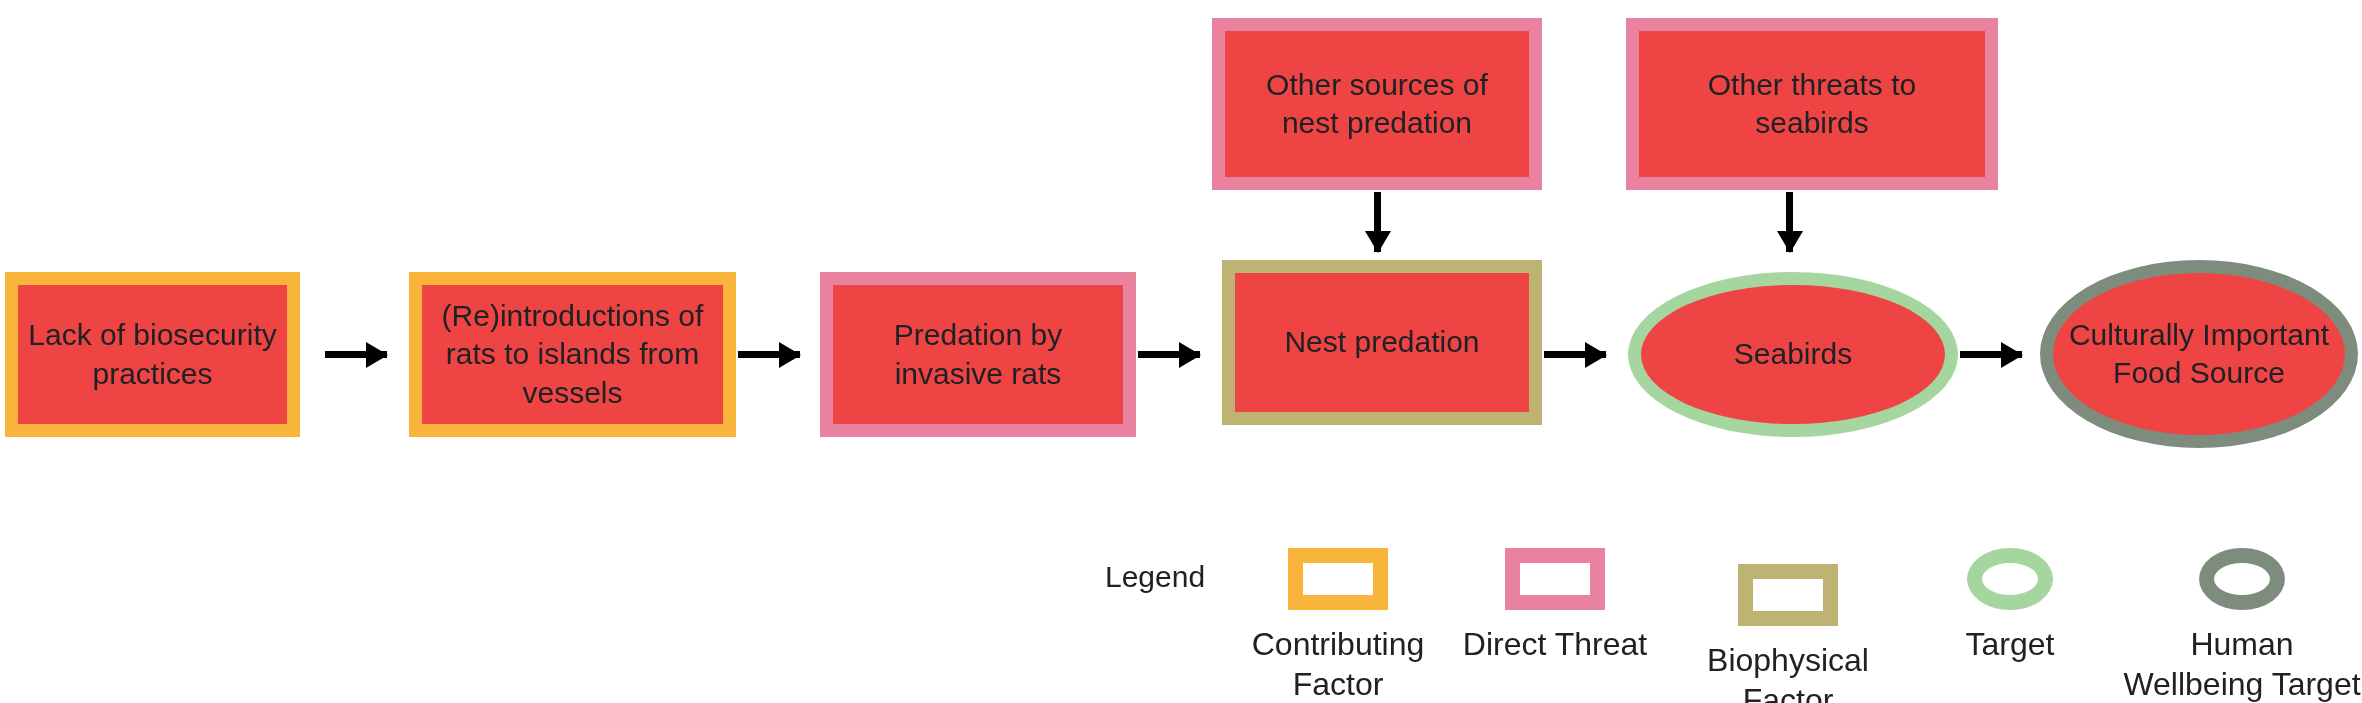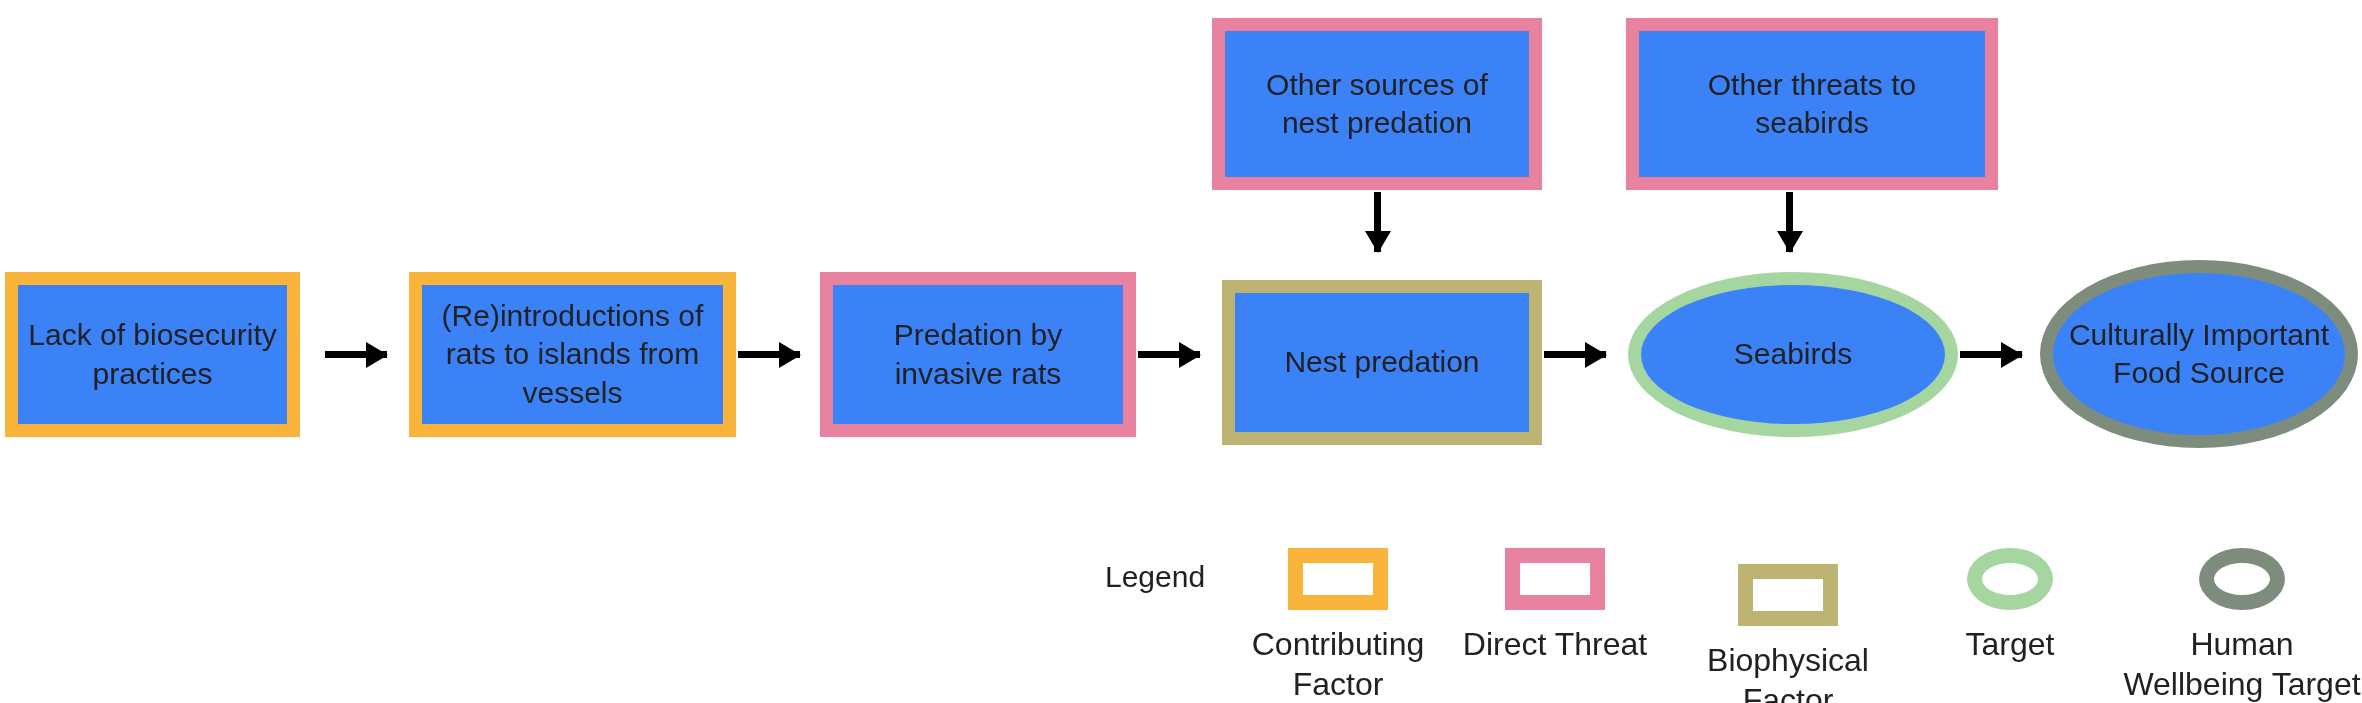--- a/index.html
+++ b/index.html
@@ -1,20 +1,20 @@
 <!DOCTYPE html>
 <html><head>
 <meta charset="utf-8">
 <style>
   html,body{margin:0;padding:0;background:#ffffff;}
   body{width:2362px;height:703px;position:relative;overflow:hidden;
        font-family:"Liberation Sans","DejaVu Sans",sans-serif;color:#1a1a1a;}
 
   .node{position:absolute;box-sizing:border-box;display:flex;align-items:center;
-        justify-content:center;text-align:center;background:#3b82f6;}
+        justify-content:center;text-align:center;background:#ef4444;}
   .node .lbl{line-height:1.28;font-size:30px;color:#202124;padding:0 10px;}
 
   .rect{border-style:solid;border-width:13px;}
   .ellipse{border-style:solid;border-width:13px;border-radius:50%;}
 
   
   .arrow-h{position:absolute;height:7px;background:#000;}
   .arrow-h:after{content:"";position:absolute;right:-1px;top:50%;
      transform:translateY(-50%);width:0;height:0;
      border-left:22px solid #000;border-top:13px solid transparent;border-bottom:13px solid transparent;}
@@ -57,21 +57,21 @@
 </div>
 
 <div class="arrow-h" style="left:738px;top:351px;width:62px;"></div>
 
 <div class="node rect" style="left:820px;top:272px;width:316px;height:165px;border-color:#E8829F;">
   <span class="lbl">Predation by invasive rats</span>
 </div>
 
 <div class="arrow-h" style="left:1138px;top:351px;width:62px;"></div>
 
-<div class="node rect" style="left:1222px;top:280px;width:320px;height:165px;border-color:#BDB473;">
+<div class="node rect" style="left:1222px;top:260px;width:320px;height:165px;border-color:#BDB473;">
   <span class="lbl">Nest predation</span>
 </div>
 
 <div class="arrow-h" style="left:1544px;top:351px;width:62px;"></div>
 
 <div class="node ellipse" style="left:1628px;top:272px;width:330px;height:165px;border-color:#A5D6A0;">
   <span class="lbl">Seabirds</span>
 </div>
 
 <div class="arrow-h" style="left:1960px;top:351px;width:62px;"></div>

